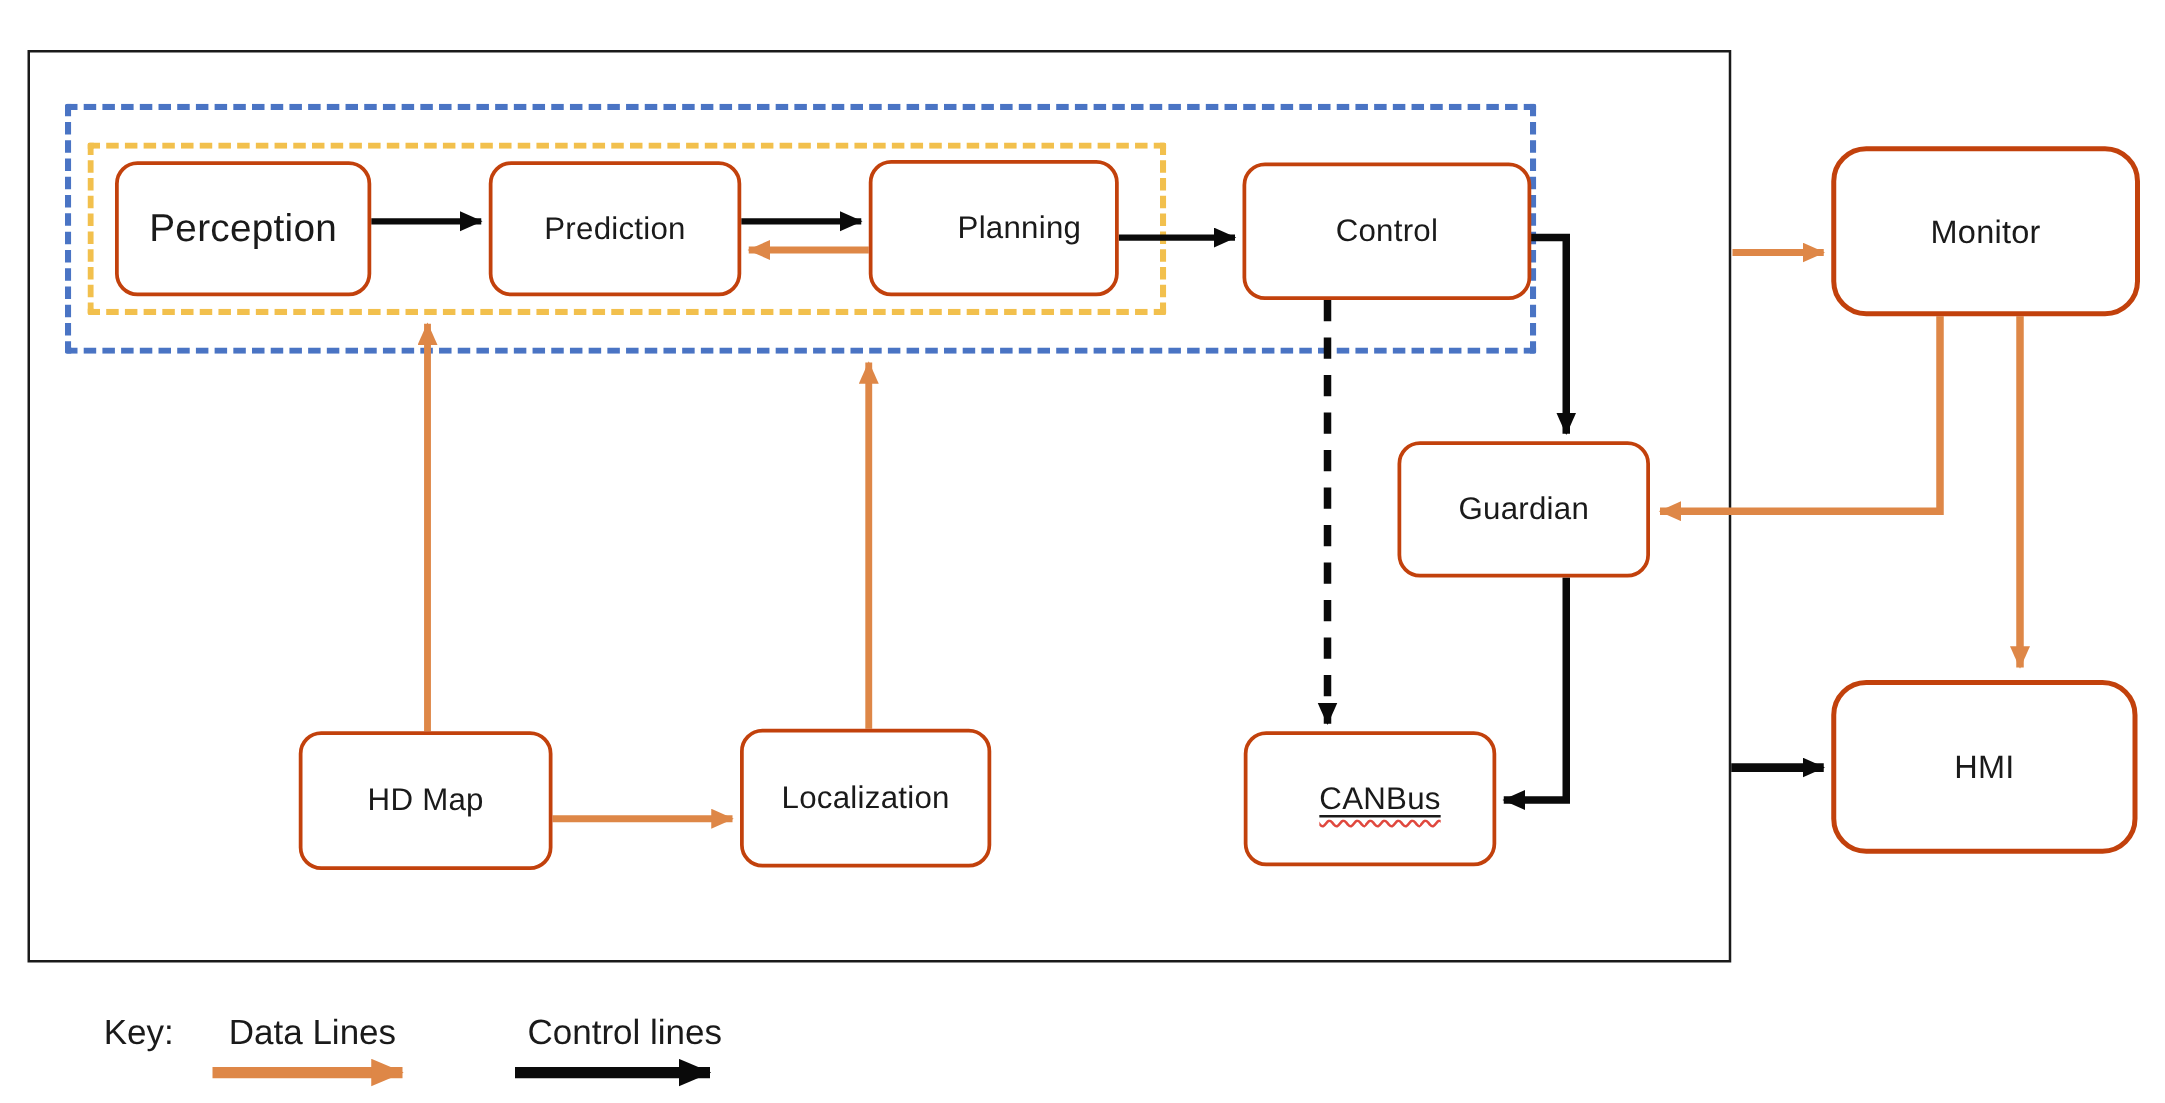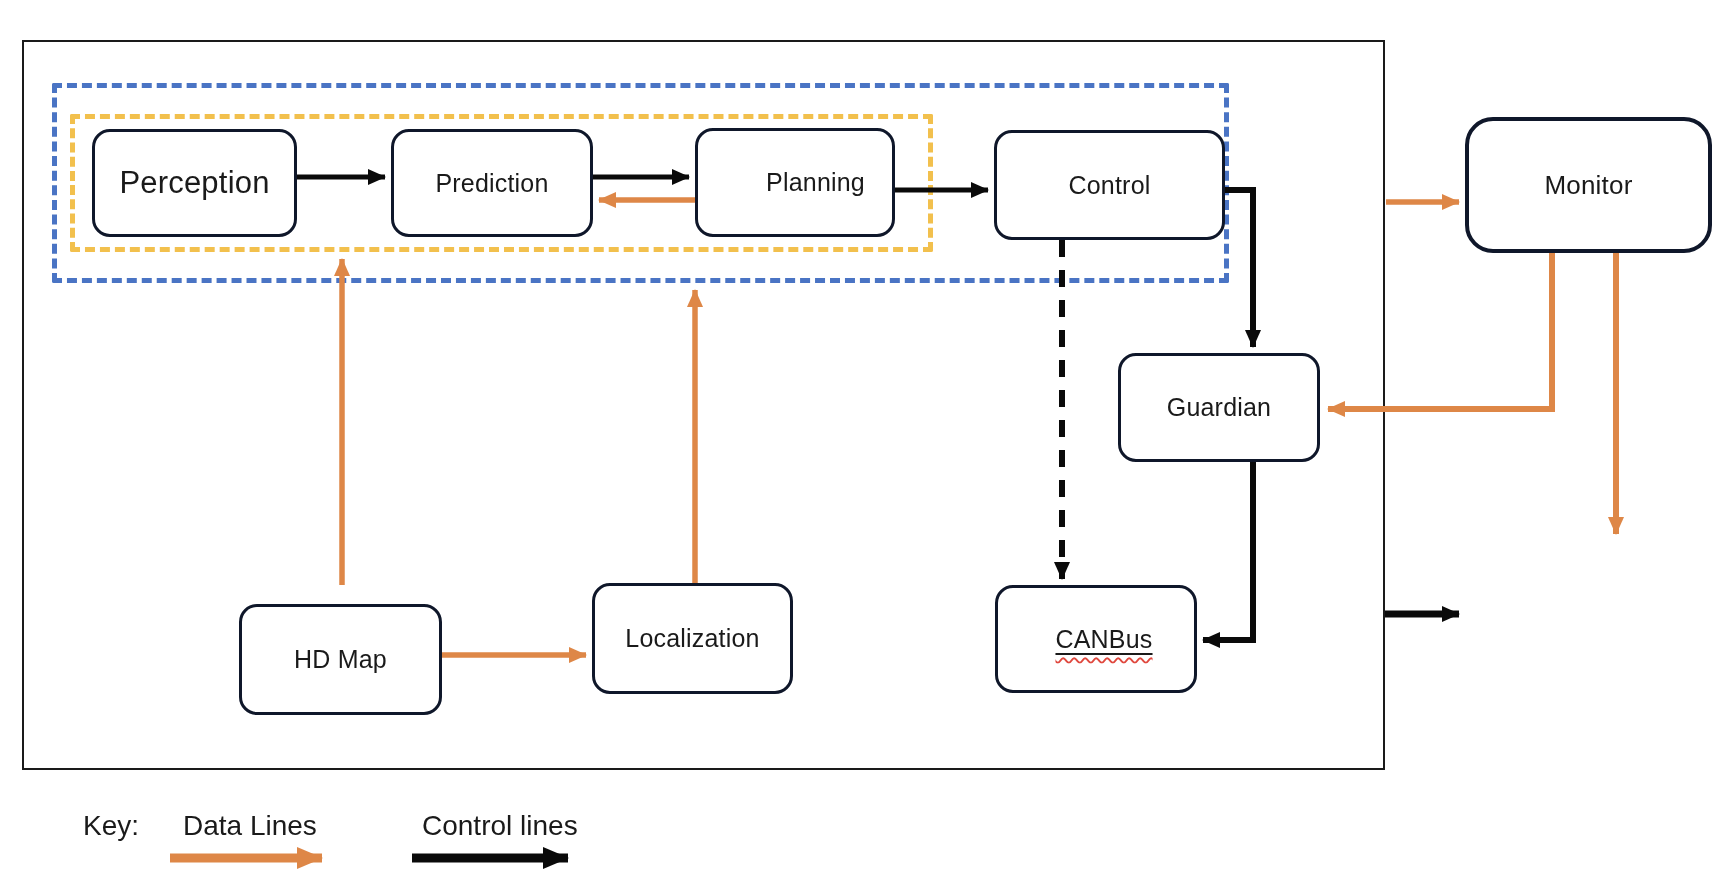--- a/index.html
+++ b/index.html
@@ -20,34 +20,34 @@
     position:absolute;left:52px;top:83px;width:1177px;height:200px;
     border:5px dashed #4A74C4;box-sizing:border-box;border-radius:2px;
   }
   .yellow-dashed{
     position:absolute;left:70px;top:114px;width:863px;height:138px;
     border:5px dashed #F2C04D;box-sizing:border-box;border-radius:2px;
   }
   
   .node{
     position:absolute;box-sizing:border-box;
-    background:#fff;border:3px solid #0f172a;border-radius:18px;
+    background:#fff;border:3px solid #c2410c;border-radius:18px;
     display:flex;align-items:center;justify-content:center;
     font-size:25px;letter-spacing:.2px;
   }
   .node.heavy{border-width:4px;border-radius:28px;font-size:26px;}
   .n-perception{left:92px;top:129px;width:205px;height:108px;font-size:31px;}
   .n-prediction{left:391px;top:129px;width:202px;height:108px;}
   .n-planning{left:695px;top:128px;width:200px;height:109px;padding-left:41px;}
   .n-control{left:994px;top:130px;width:231px;height:110px;}
   .n-monitor{left:1465px;top:117px;width:247px;height:136px;}
   .n-guardian{left:1118px;top:353px;width:202px;height:109px;}
   .n-hmi{left:1465px;top:544px;width:245px;height:139px;}
   .n-canbus{left:995px;top:585px;width:202px;height:108px;}
-  .n-hdmap{left:239px;top:604px;width:203px;height:111px;}
+  .n-hdmap{left:239px;top:585px;width:203px;height:111px;}
   .n-localization{left:592px;top:583px;width:201px;height:111px;}
   
   .squiggle{
     text-decoration:underline wavy #E0483E;
     text-decoration-thickness:2px;
     text-underline-offset:9px;
     margin-left:16px;
   }
   .squiggle .solidline{
     text-decoration:underline solid #1a1a1a;
@@ -119,20 +119,23 @@
   </div>
   <div class="node n-control">
     <span>Control</span>
   </div>
   <div class="node heavy n-monitor">
     <span>Monitor</span>
   </div>
   <div class="node n-guardian">
     <span>Guardian</span>
   </div>
+  <div class="node heavy n-hmi">
+    <span>HMI</span>
+  </div>
   <div class="node n-canbus">
     <span class="squiggle"><span class="solidline">CANBus</span></span>
   </div>
   <div class="node n-hdmap">
     <span>HD Map</span>
   </div>
   <div class="node n-localization">
     <span>Localization</span>
   </div>
 

